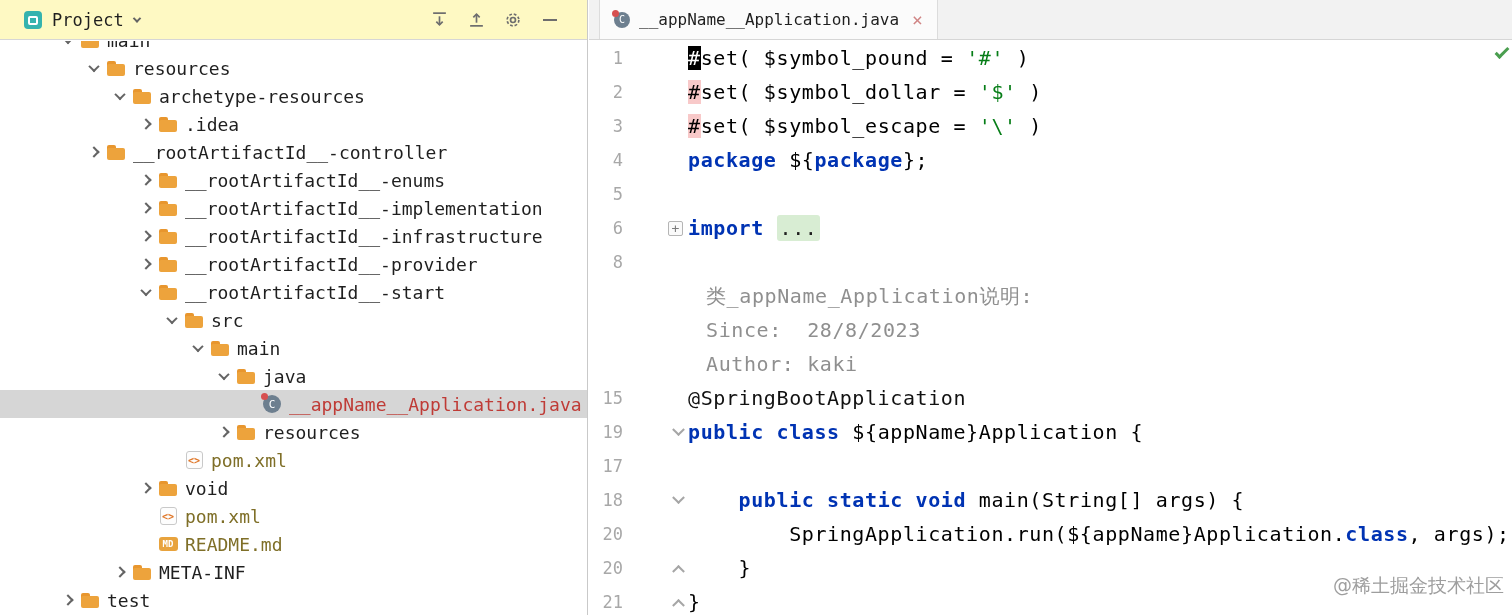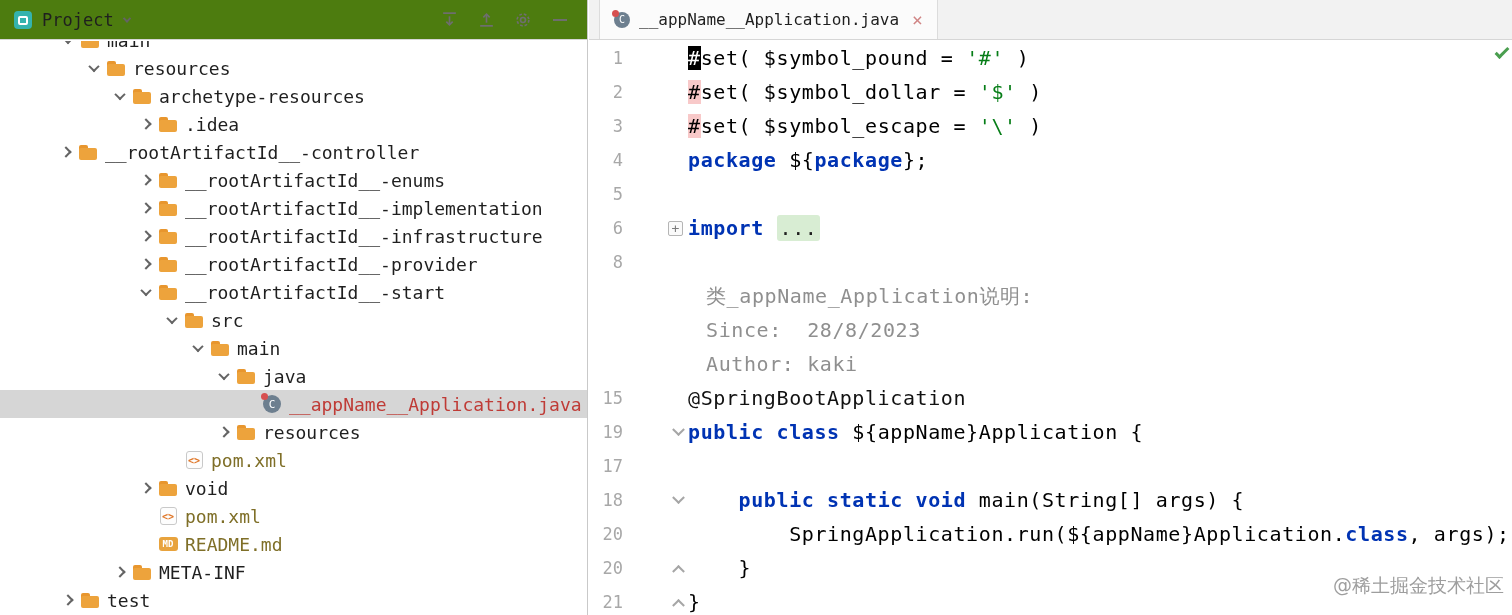--- a/index.html
+++ b/index.html
@@ -4,22 +4,22 @@
 <style>
   * { margin:0; padding:0; box-sizing:border-box; }
   html,body { width:1512px; height:615px; overflow:hidden; background:#fff;
     font-family:"DejaVu Sans Mono", monospace; }
   body { position:relative; }
 
   
   #leftpanel { position:absolute; left:0; top:0; width:588px; height:615px;
     background:#fff; border-right:1px solid #c9c9c9; }
   #pheader { position:absolute; top:0; left:0; right:0; height:40px;
-    background:#4d7c0f; border-bottom:1px solid #d6d6d6;
-    display:flex; align-items:center; padding:0 14px; z-index:3; }
+    background:#fef9c3; border-bottom:1px solid #d6d6d6;
+    display:flex; align-items:center; padding:0 24px; z-index:3; }
   .proj-icon { width:18px; height:18px; border-radius:4px; background:#35b3ae;
     position:relative; flex:0 0 18px; }
   .proj-icon::after { content:""; position:absolute; left:4px; top:5px; right:4px; bottom:4px;
     border:2px solid #fff; border-radius:2px; }
   .ptitle { margin-left:10px; font-size:17px; color:#1f1f1f; }
   .pdrop { margin-left:10px; display:inline-flex; }
   .spacer { flex:1; }
   .hicon { width:26px; height:26px; display:inline-flex; align-items:center;
     justify-content:center; margin-left:11px; cursor:pointer; }
   .minus { width:14px; height:2px; background:#6e6e6e; }
@@ -171,21 +171,21 @@
       <div class="trow" style="padding-left: 134px;">
         <span class="chev">
           <span class="arr right"></span>
         </span>
         <span class="ficon">
           <span class="ftab"></span>
           <span class="fbody"></span>
         </span>
         <span class="tlabel">.idea</span>
       </div>
-      <div class="trow" style="padding-left: 54px;">
+      <div class="trow" style="padding-left: 82px;">
         <span class="chev">
           <span class="arr right"></span>
         </span>
         <span class="ficon">
           <span class="ftab"></span>
           <span class="fbody"></span>
         </span>
         <span class="tlabel">__rootArtifactId__-controller</span>
       </div>
       <div class="trow" style="padding-left: 134px;">

